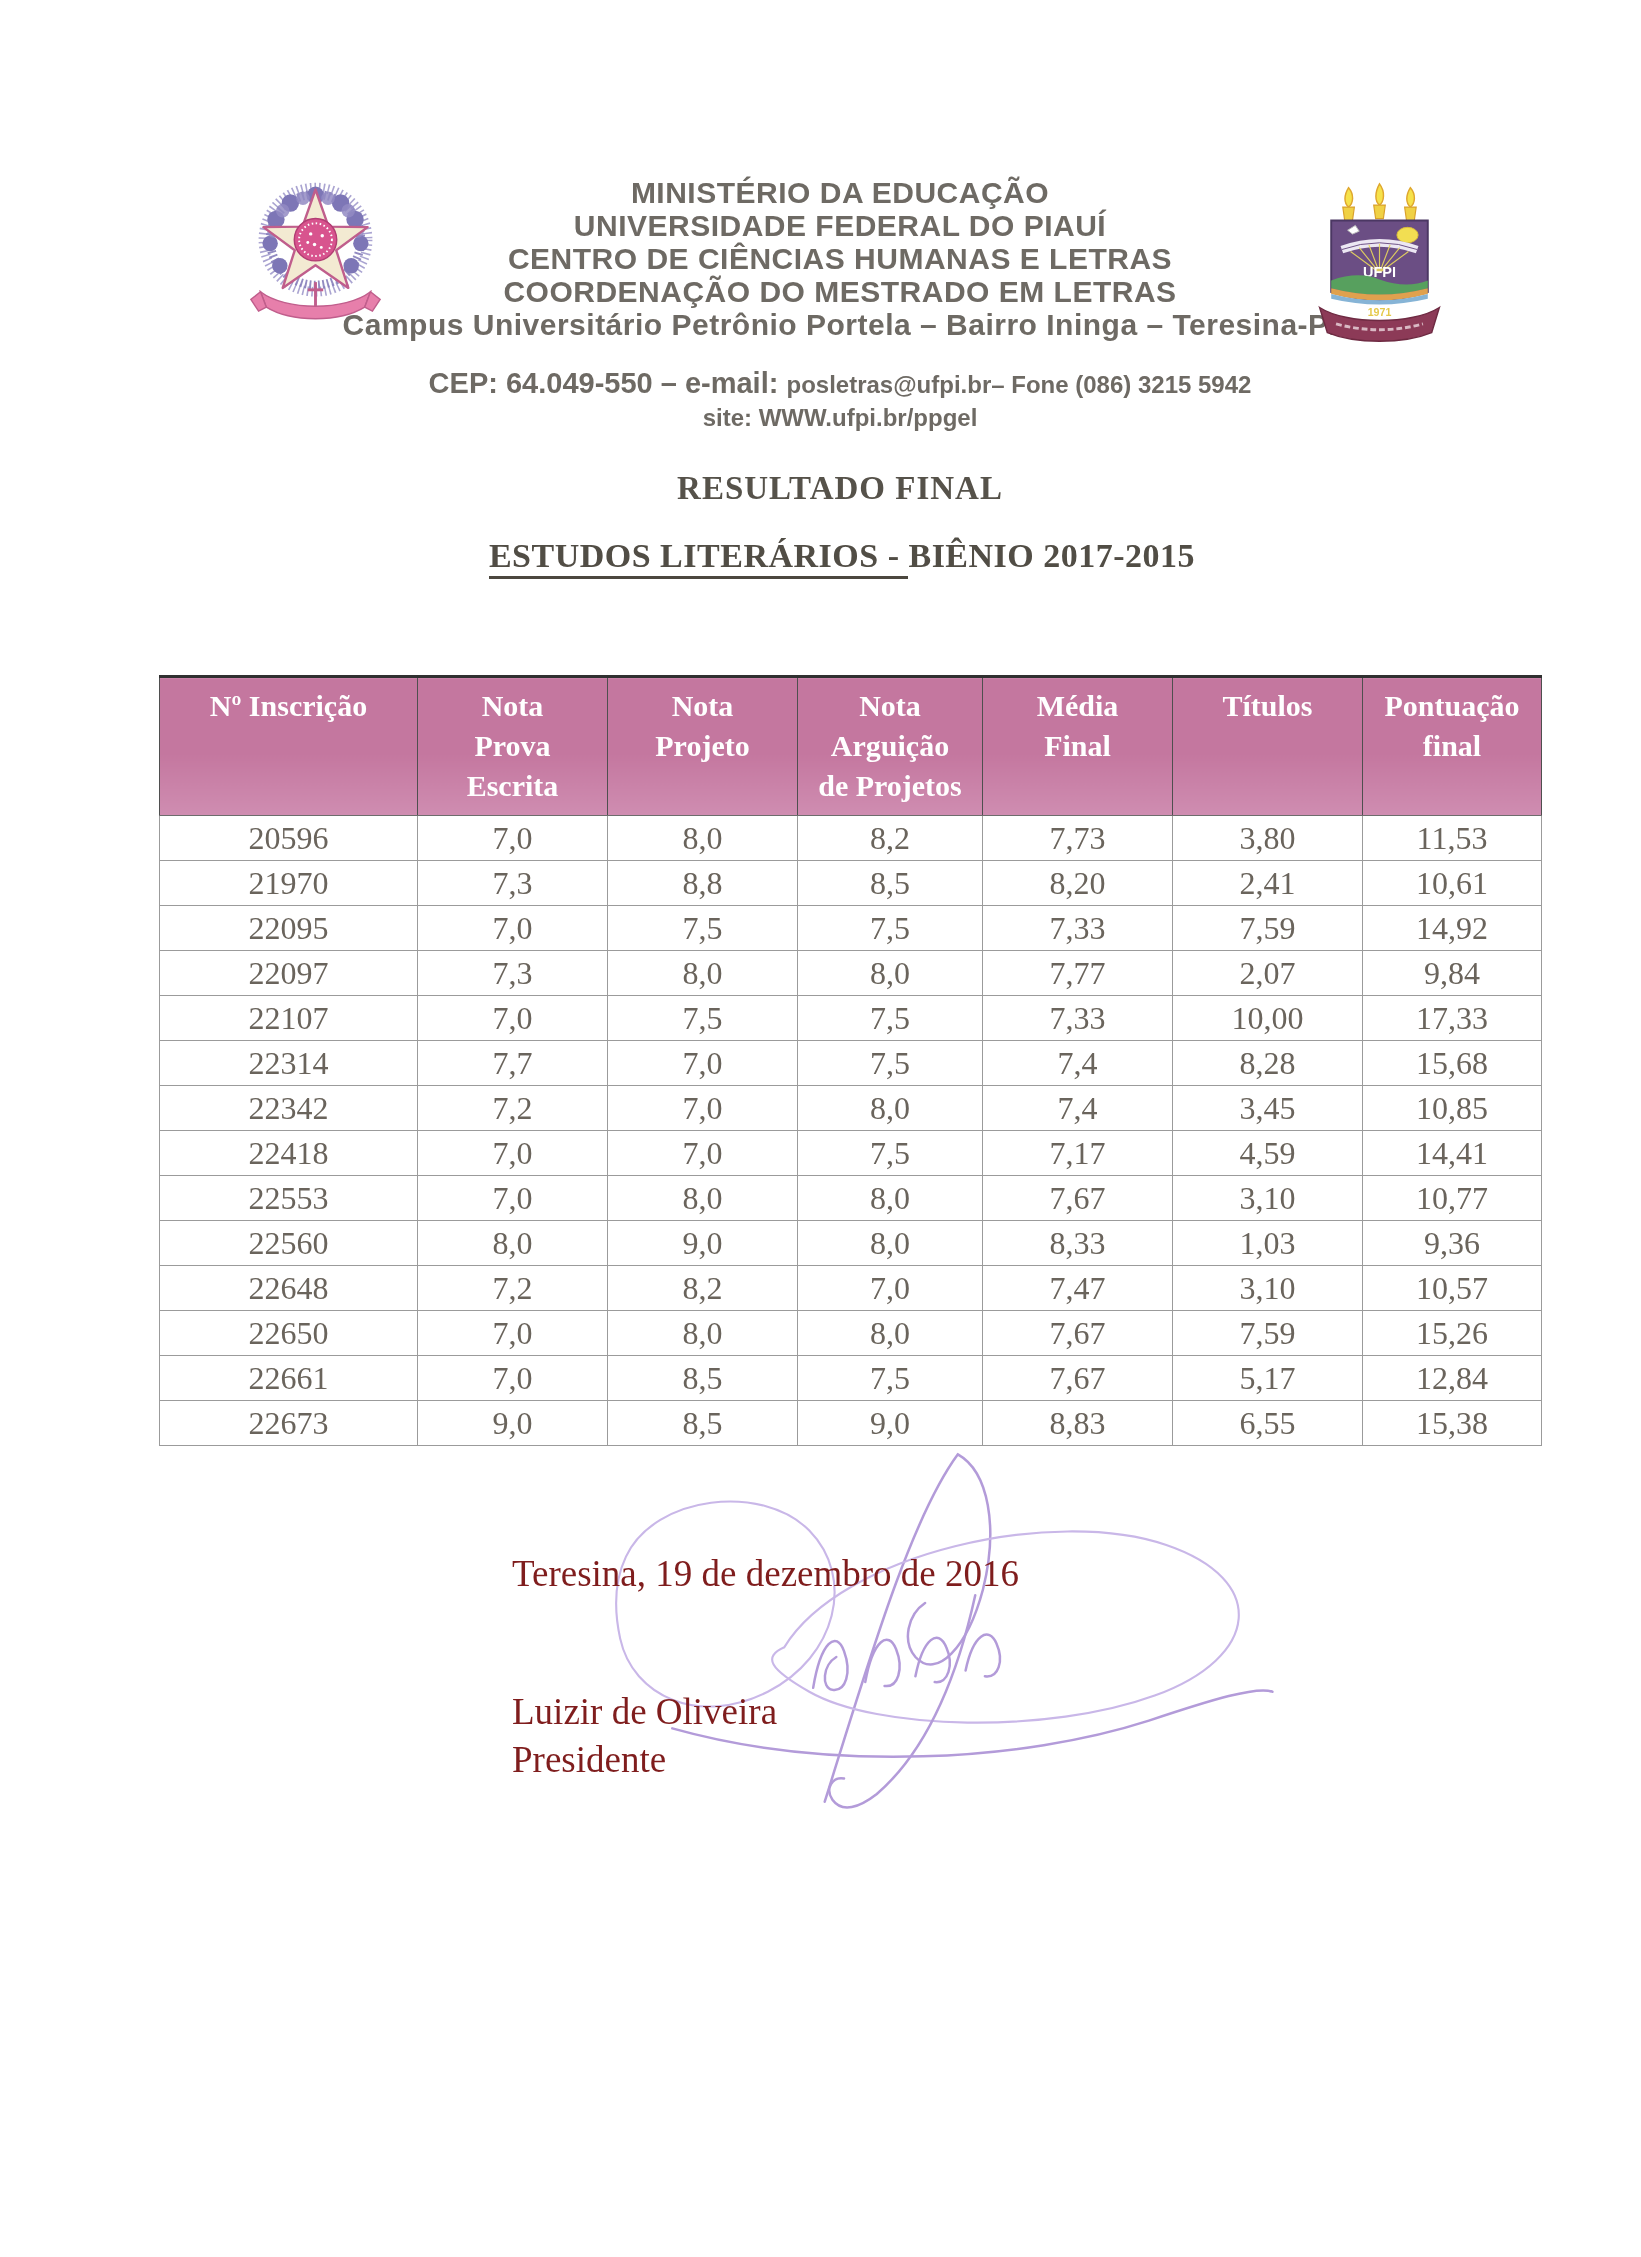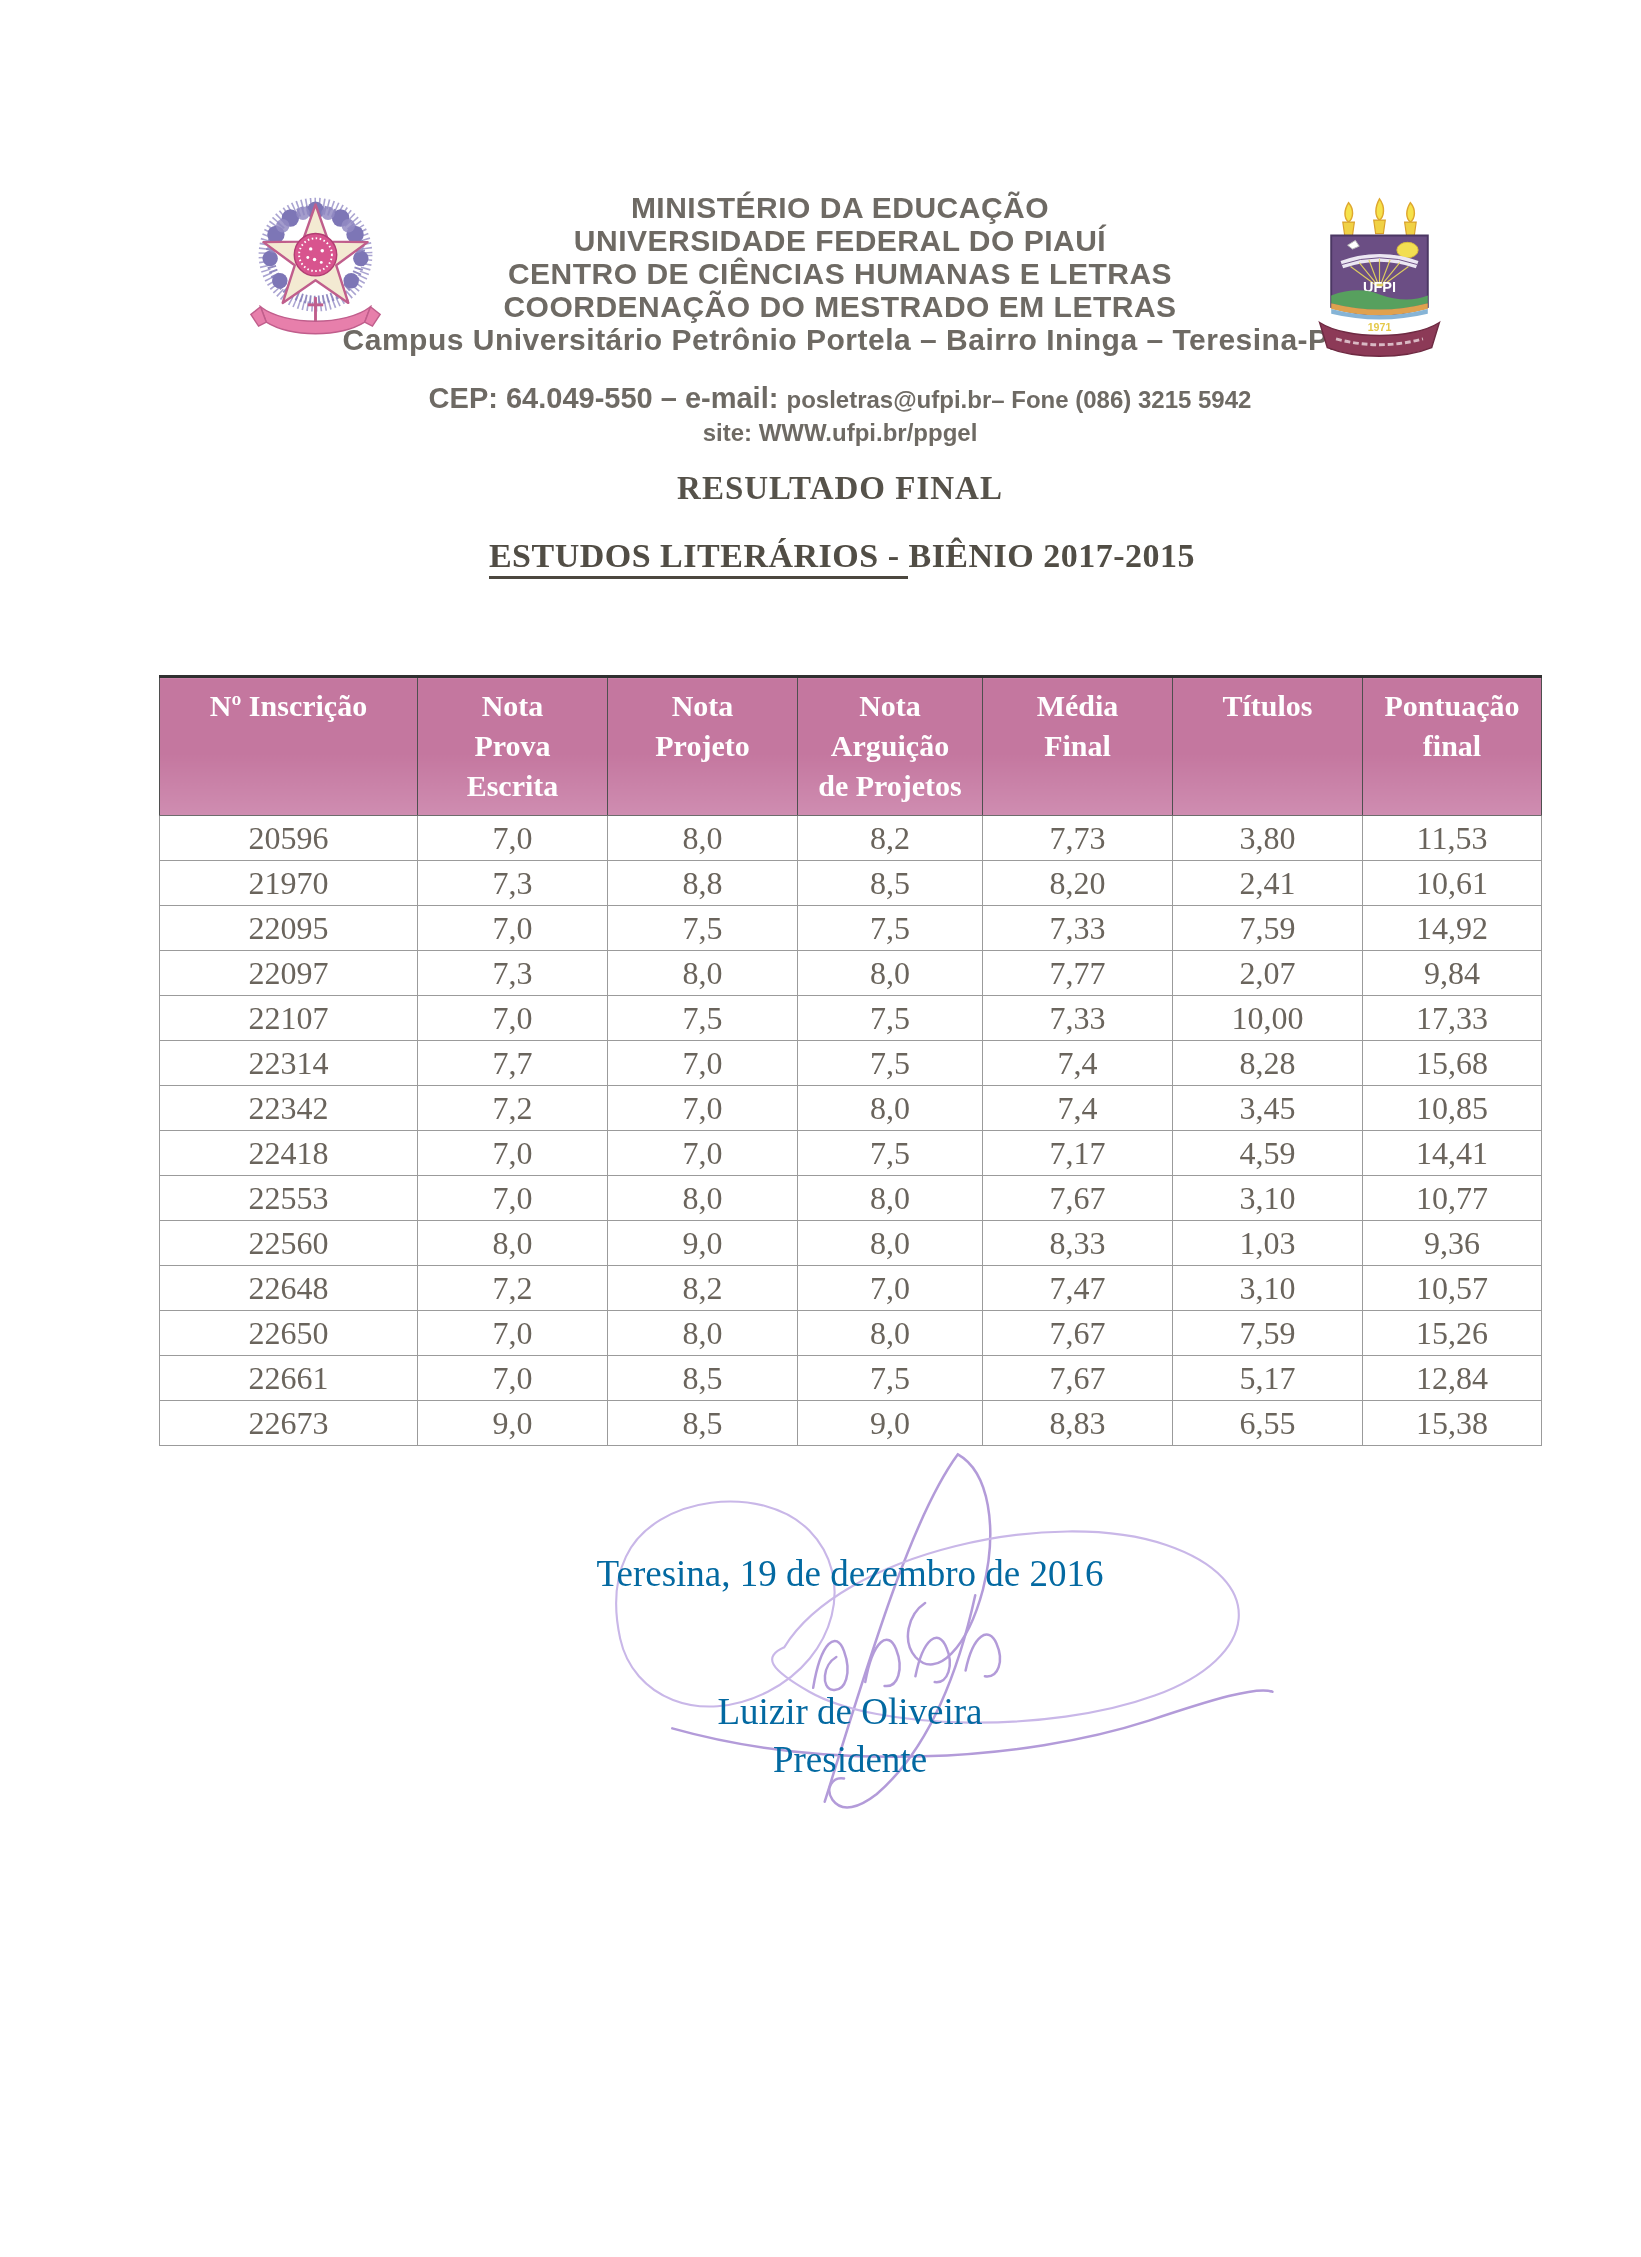--- a/index.html
+++ b/index.html
@@ -5,21 +5,21 @@
   html,body{margin:0;padding:0;background:#e8e8e8;}
   .page{
     position:relative;
     width:1641px;height:2257px;
     background:#ffffff;
     margin:0 auto;
     overflow:hidden;
     font-family:"Liberation Serif", serif;
   }
   
-  .letterhead{position:absolute;left:0;top:15px;width:1318px;height:444px;}
+  .letterhead{position:absolute;left:0;top:0;width:1318px;height:444px;}
   .lh-logo-left{position:absolute;left:247px;top:176px;width:137px;height:164px;}
   .lh-logo-right{position:absolute;left:1303px;top:180px;width:153px;height:170px;}
   .lh-text{
     position:absolute;left:338px;top:176px;width:1004px;
     text-align:center;
     font-family:"Liberation Sans", sans-serif;
     font-weight:bold;color:#6e6a64;
   }
   .lh-line{font-size:30px;line-height:33px;letter-spacing:0.5px;}
   .lh-line-cep{font-size:29px;line-height:36px;margin-top:24px;}
@@ -59,22 +59,22 @@
     height:127px;box-sizing:border-box;
   }
   .results td{
     font-size:32px;color:#6a645c;text-align:center;
     height:44px;line-height:44px;padding:0;
     border:1px solid #9b9b9b;
     background:#fff;
   }
   
   .sig-date,.sig-name,.sig-role{
-    position:absolute;left:512px;width:676px;text-align:center;
-    font-size:37px;color:#0369a1;
+    position:absolute;left:512px;width:676px;text-align:left;
+    font-size:37px;color:#7f1d1d;
   }
   .sig-date{top:1552px;}
   .sig-name{top:1690px;}
   .sig-role{top:1738px;}
   .sig-ink{position:absolute;left:541px;top:1437px;pointer-events:none;}
   .ink{fill:none;stroke:var(--ink,#b39bd9);stroke-width:2.6;stroke-linecap:round;}
   .ink.light{stroke:var(--ink-light,#c9b7e8);stroke-width:2.2;}
 </style>
 </head>
 <body>

